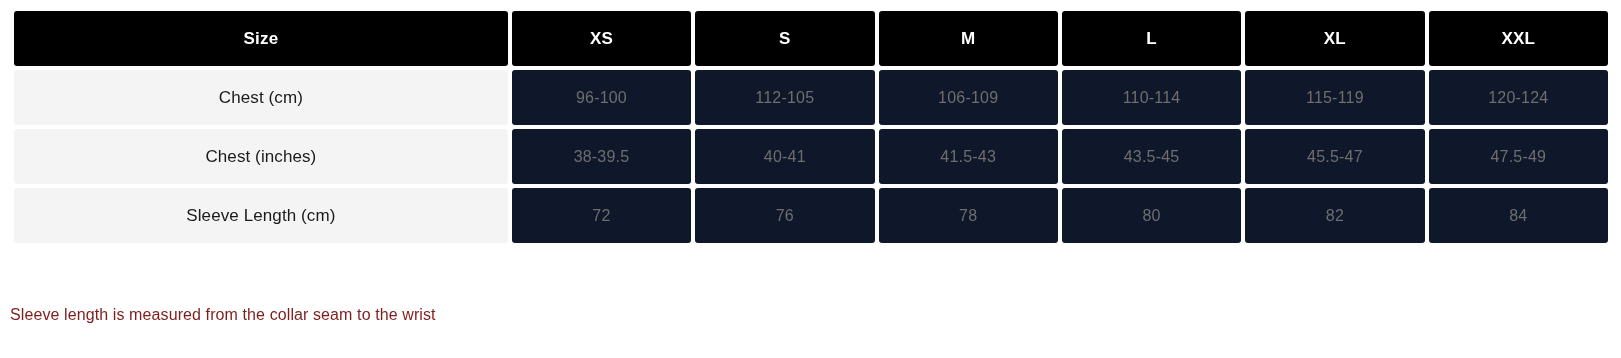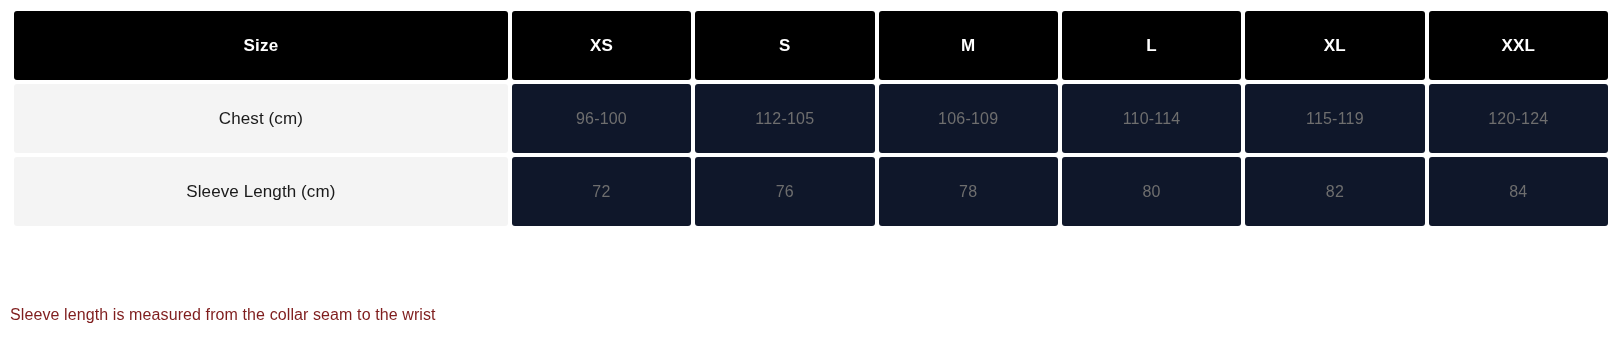--- a/index.html
+++ b/index.html
@@ -23,21 +23,21 @@
     position: absolute;
     left: 10px;
     top: 7px;
     width: 1602px;
     border-collapse: separate;
     border-spacing: 4px 4px;
     table-layout: fixed;
   }
   .size-table th,
   .size-table td {
-    padding: 11px;
+    padding: 4px;
     margin: 0;
     height: 47px;
     text-align: center;
     vertical-align: middle;
     border-radius: 3px;
   }
   
   .col-label  { width: 468px; }
   .col-size   { width: 170px; }
 
@@ -105,20 +105,29 @@
       <tr>
         <td class="row-label">Chest (cm)</td>
         <td class="data-cell">96-100</td>
         <td class="data-cell">112-105</td>
         <td class="data-cell">106-109</td>
         <td class="data-cell">110-114</td>
         <td class="data-cell">115-119</td>
         <td class="data-cell">120-124</td>
       </tr>
       <tr>
+        <td class="row-label">Chest (inches)</td>
+        <td class="data-cell">38-39.5</td>
+        <td class="data-cell">40-41</td>
+        <td class="data-cell">41.5-43</td>
+        <td class="data-cell">43.5-45</td>
+        <td class="data-cell">45.5-47</td>
+        <td class="data-cell">47.5-49</td>
+      </tr>
+      <tr>
         <td class="row-label">Sleeve Length (cm)</td>
         <td class="data-cell">72</td>
         <td class="data-cell">76</td>
         <td class="data-cell">78</td>
         <td class="data-cell">80</td>
         <td class="data-cell">82</td>
         <td class="data-cell">84</td>
       </tr>
     </tbody>
   </table>

